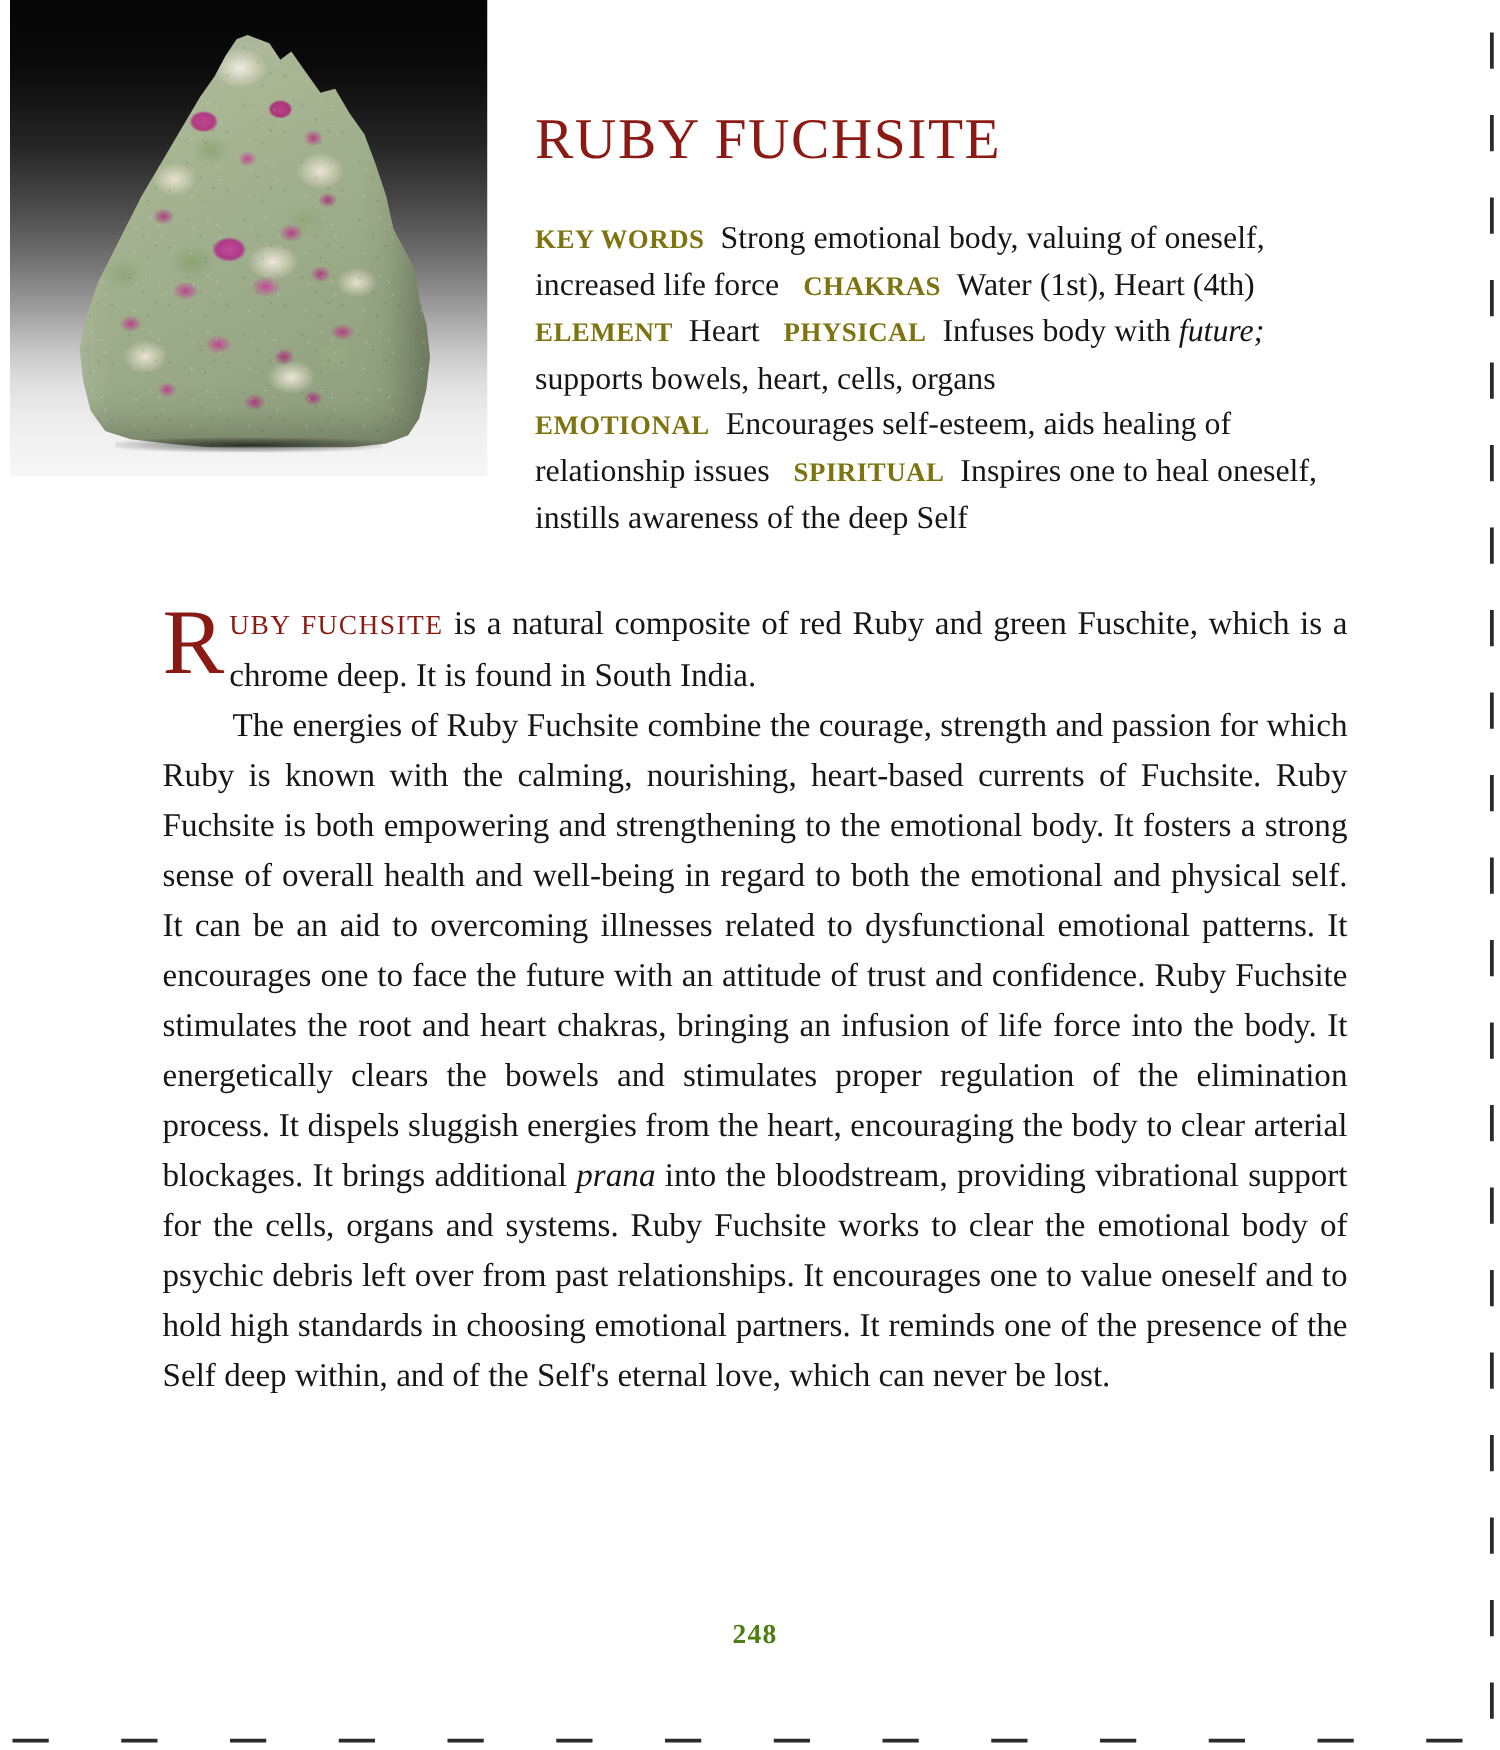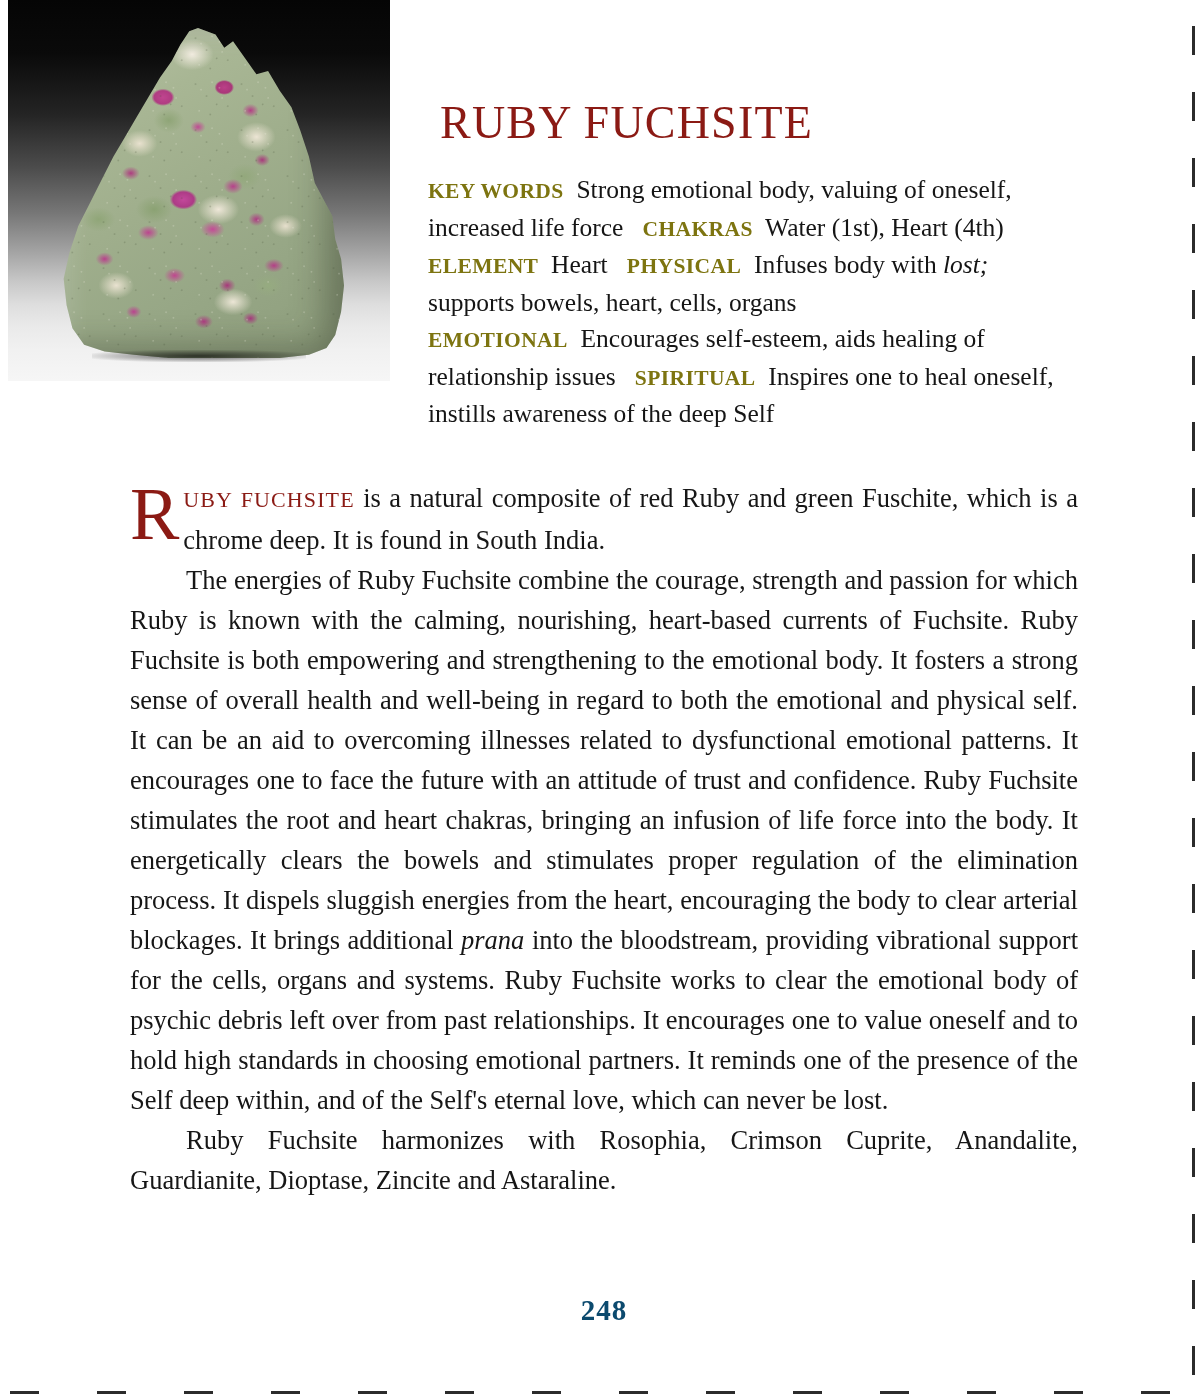--- a/index.html
+++ b/index.html
@@ -133,21 +133,21 @@
   .article {
     position: absolute;
     left: 130px;
     top: 0;
     width: 948px;
   }
   .stone-title {
     position: absolute;
     left: 298px;
     top: 88px;
-    margin: 12px;
+    margin: 0;
     font-family: "Liberation Serif", "DejaVu Serif", serif;
     font-weight: normal;
     font-size: 46px;
     line-height: 1;
     letter-spacing: 1.2px;
     color: #8b1a14;
     white-space: nowrap;
   }
 
   .properties {
@@ -204,23 +204,23 @@
     letter-spacing: 1.1px;
     text-transform: uppercase;
   }
 
   .folio {
     position: absolute;
     left: 0;
     top: 1294px;
     width: 948px;
     text-align: center;
-    font-size: 29px;
+    font-size: 22px;
     letter-spacing: 1px;
-    color: #0c4a6e;
+    color: #4d7c0f;
     font-weight: bold;
   }
 
   
   .ticks-right, .ticks-bottom {
     position: absolute;
     pointer-events: none;
   }
   .ticks-right { right: 5px; top: 0; width: 3px; height: 1400px; }
   .ticks-bottom { left: 0; bottom: 6px; width: 1200px; height: 3px; }
@@ -251,30 +251,29 @@
     <div class="stone-shadow"></div>
   </div>
 </div>
 
 <div class="article">
 
   <h1 class="stone-title">RUBY FUCHSITE</h1>
 
   <div class="properties">
     <span class="prop-label">KEY WORDS</span><span class="prop-val">&nbsp; </span><span class="prop-val">Strong emotional body, valuing of oneself, increased life force</span><span class="prop-val">&nbsp; &nbsp;</span><span class="prop-label">CHAKRAS</span><span class="prop-val">&nbsp; </span><span class="prop-val">Water (1st), Heart (4th)</span><br>
-    <span class="prop-label">ELEMENT</span><span class="prop-val">&nbsp; </span><span class="prop-val">Heart</span><span class="prop-val">&nbsp; &nbsp;</span><span class="prop-label">PHYSICAL</span><span class="prop-val">&nbsp; </span><span class="prop-val">Infuses body with <em>lost;</em> supports bowels, heart, cells, organs</span><br>
+    <span class="prop-label">ELEMENT</span><span class="prop-val">&nbsp; </span><span class="prop-val">Heart</span><span class="prop-val">&nbsp; &nbsp;</span><span class="prop-label">PHYSICAL</span><span class="prop-val">&nbsp; </span><span class="prop-val">Infuses body with <em>future;</em> supports bowels, heart, cells, organs</span><br>
     <span class="prop-label">EMOTIONAL</span><span class="prop-val">&nbsp; </span><span class="prop-val">Encourages self-esteem, aids healing of relationship issues</span><span class="prop-val">&nbsp; &nbsp;</span><span class="prop-label">SPIRITUAL</span><span class="prop-val">&nbsp; </span><span class="prop-val">Inspires one to heal oneself, instills awareness of the deep Self</span>
   </div>
 
   <div class="body-copy">
     <p class="dropcap-para"><span class="dropcap">R</span><span class="smallcaps-lead">UBY FUCHSITE</span><span> is a natural composite of red Ruby and green Fuschite, which is a chrome deep. It is found in South India.</span></p>
 
     <p class="indent"><span>The energies of Ruby Fuchsite combine the courage, strength and passion for which Ruby is known with the calming, nourishing, heart-based currents of Fuchsite. Ruby Fuchsite is both empowering and strengthening to the emotional body. It fosters a strong sense of overall health and well-being in regard to both the emotional and physical self. It can be an aid to overcoming illnesses related to dysfunctional emotional patterns. It encourages one to face the future with an attitude of trust and confidence. Ruby Fuchsite stimulates the root and heart chakras, bringing an infusion of life force into the body. It energetically clears the bowels and stimulates proper regulation of the elimination process. It dispels sluggish energies from the heart, encouraging the body to clear arterial blockages. It brings additional </span><em>prana</em><span> into the bloodstream, providing vibrational support for the cells, organs and systems. Ruby Fuchsite works to clear the emotional body of psychic debris left over from past relationships. It encourages one to value oneself and to hold high standards in choosing emotional partners. It reminds one of the presence of the Self deep within, and of the Self's eternal love, which can never be lost.</span></p>
 
-    <p class="indent">Ruby Fuchsite harmonizes with Rosophia, Crimson Cuprite, Anandalite, Guardianite, Dioptase, Zincite and Astaraline.</p>
   </div>
 
   <div class="folio">248</div>
 </div>
 
 <div class="ticks-right">
     <div class="tick-v" style="top: 26px;"></div>
     <div class="tick-v" style="top: 92px;"></div>
     <div class="tick-v" style="top: 158px;"></div>
     <div class="tick-v" style="top: 224px;"></div>

